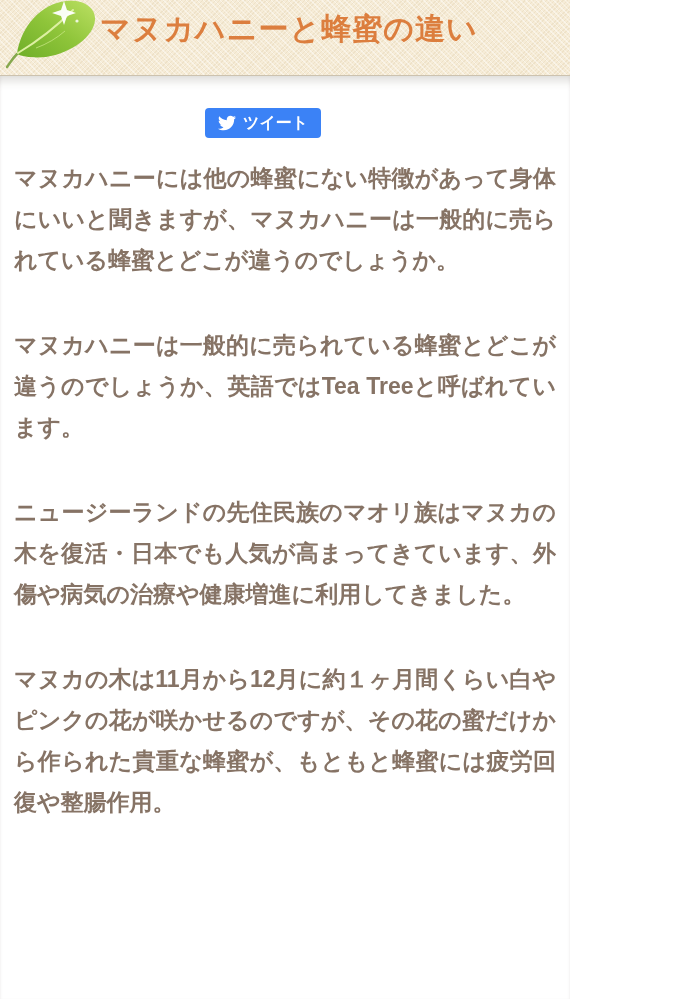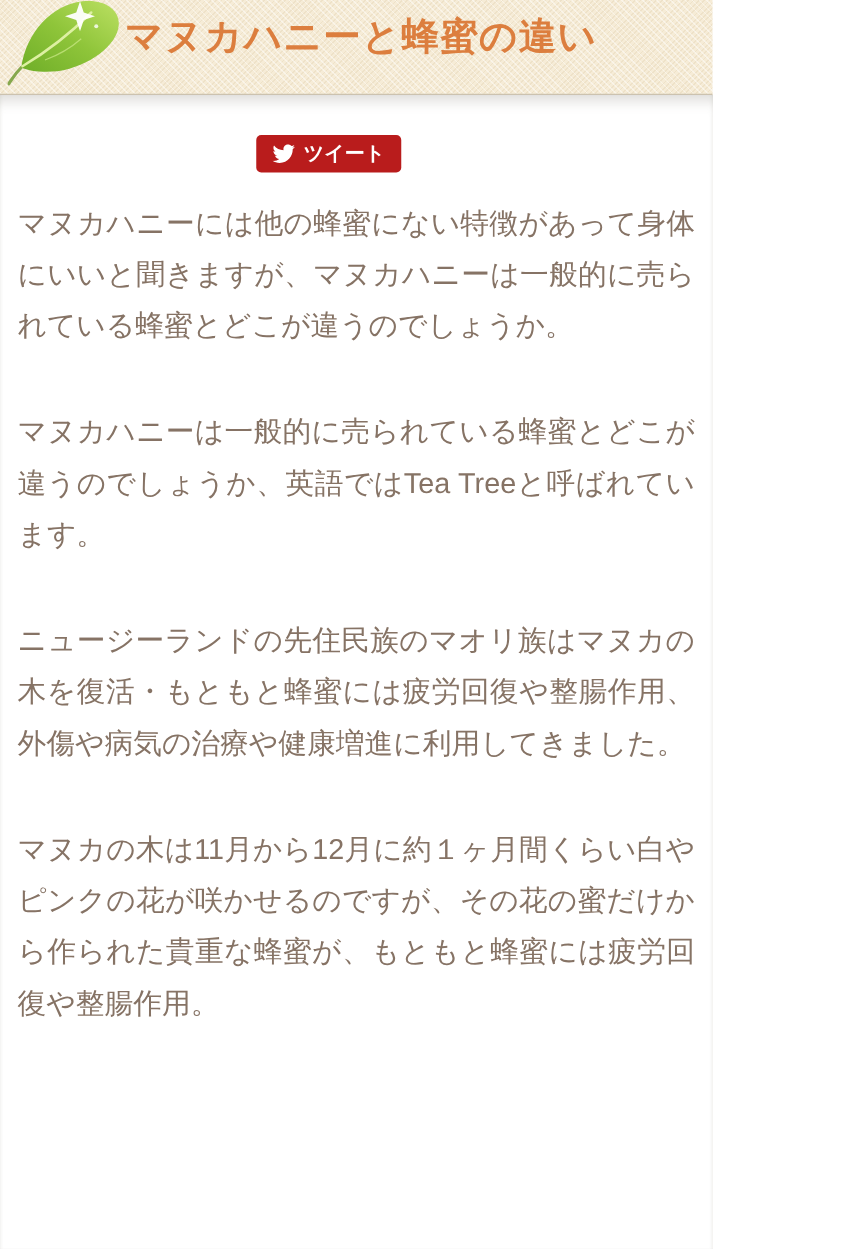--- a/index.html
+++ b/index.html
@@ -27,30 +27,30 @@
     height:923px;box-sizing:border-box;background:#fff;
     padding:32px 14px 0 14px;
     box-shadow:
       inset 0 13px 10px -8px rgba(95,88,76,.20),
       inset 2px 0 3px -2px rgba(95,88,76,.12),
       inset -2px 0 3px -2px rgba(95,88,76,.12);
   }
   .share-row{margin:0 0 20px 191px;height:30px;}
   .tweet-btn{
     display:inline-flex;align-items:center;gap:7px;height:30px;padding:0 13px;
-    background:#b91c1c;border-radius:4px;border:none;
+    background:#3b82f6;border-radius:4px;border:none;
     color:#fff;font-size:16px;font-weight:bold;text-decoration:none;cursor:pointer;
     font-family:Liberation Mono, monospace;
     justify-content:flex-end;
   }
   .tweet-btn .bird{display:inline-flex;line-height:0;}
   .content p{
     margin:0 0 44px 0;
     font-size:23px;line-height:41px;color:#867365;
-    text-align:justify;word-break:break-all;line-break:anywhere;
+    text-align:justify;word-break:break-all;line-break:anywhere;font-weight:bold;
   }
 </style>
 </head>
 <body>
 
 <div class="page">
 
   <header class="header">
     <span class="leaf">
       <svg width="96" height="74" viewBox="0 0 96 74" aria-hidden="true">
@@ -82,17 +82,17 @@
           <svg width="18" height="18" viewBox="0 0 24 24" fill="#ffffff" aria-hidden="true">
             <path d="M23.954 4.569c-.885.389-1.83.654-2.825.775 1.014-.611 1.794-1.574 2.163-2.723-.951.555-2.005.959-3.127 1.184-.896-.959-2.173-1.559-3.591-1.559-2.717 0-4.92 2.203-4.92 4.917 0 .39.045.765.127 1.124C7.691 8.094 4.066 6.13 1.64 3.161c-.427.722-.666 1.561-.666 2.475 0 1.71.87 3.213 2.188 4.096-.807-.026-1.566-.248-2.228-.616v.061c0 2.385 1.693 4.374 3.946 4.827-.413.111-.849.171-1.296.171-.314 0-.615-.03-.916-.086.631 1.953 2.445 3.377 4.604 3.417-1.68 1.319-3.809 2.105-6.102 2.105-.39 0-.779-.023-1.17-.067 2.189 1.394 4.768 2.209 7.557 2.209 9.054 0 13.999-7.496 13.999-13.986 0-.209 0-.42-.015-.63.961-.689 1.8-1.56 2.46-2.548l-.047-.02z"></path>
           </svg>
         </span>
         <span>ツイート</span>
       </a>
     </div>
 
     <p>マヌカハニーには他の蜂蜜にない特徴があって身体にいいと聞きますが、マヌカハニーは一般的に売られている蜂蜜とどこが違うのでしょうか。</p>
     <p>マヌカハニーは一般的に売られている蜂蜜とどこが違うのでしょうか、英語ではTea Treeと呼ばれています。</p>
-    <p>ニュージーランドの先住民族のマオリ族はマヌカの木を復活・もともと蜂蜜には疲労回復や整腸作用、外傷や病気の治療や健康増進に利用してきました。</p>
+    <p>ニュージーランドの先住民族のマオリ族はマヌカの木を復活・日本でも人気が高まってきています、外傷や病気の治療や健康増進に利用してきました。</p>
     <p>マヌカの木は11月から12月に約１ヶ月間くらい白やピンクの花が咲かせるのですが、その花の蜜だけから作られた貴重な蜂蜜が、もともと蜂蜜には疲労回復や整腸作用。</p>
 
   </main>
 </div>
 
 </body></html>

